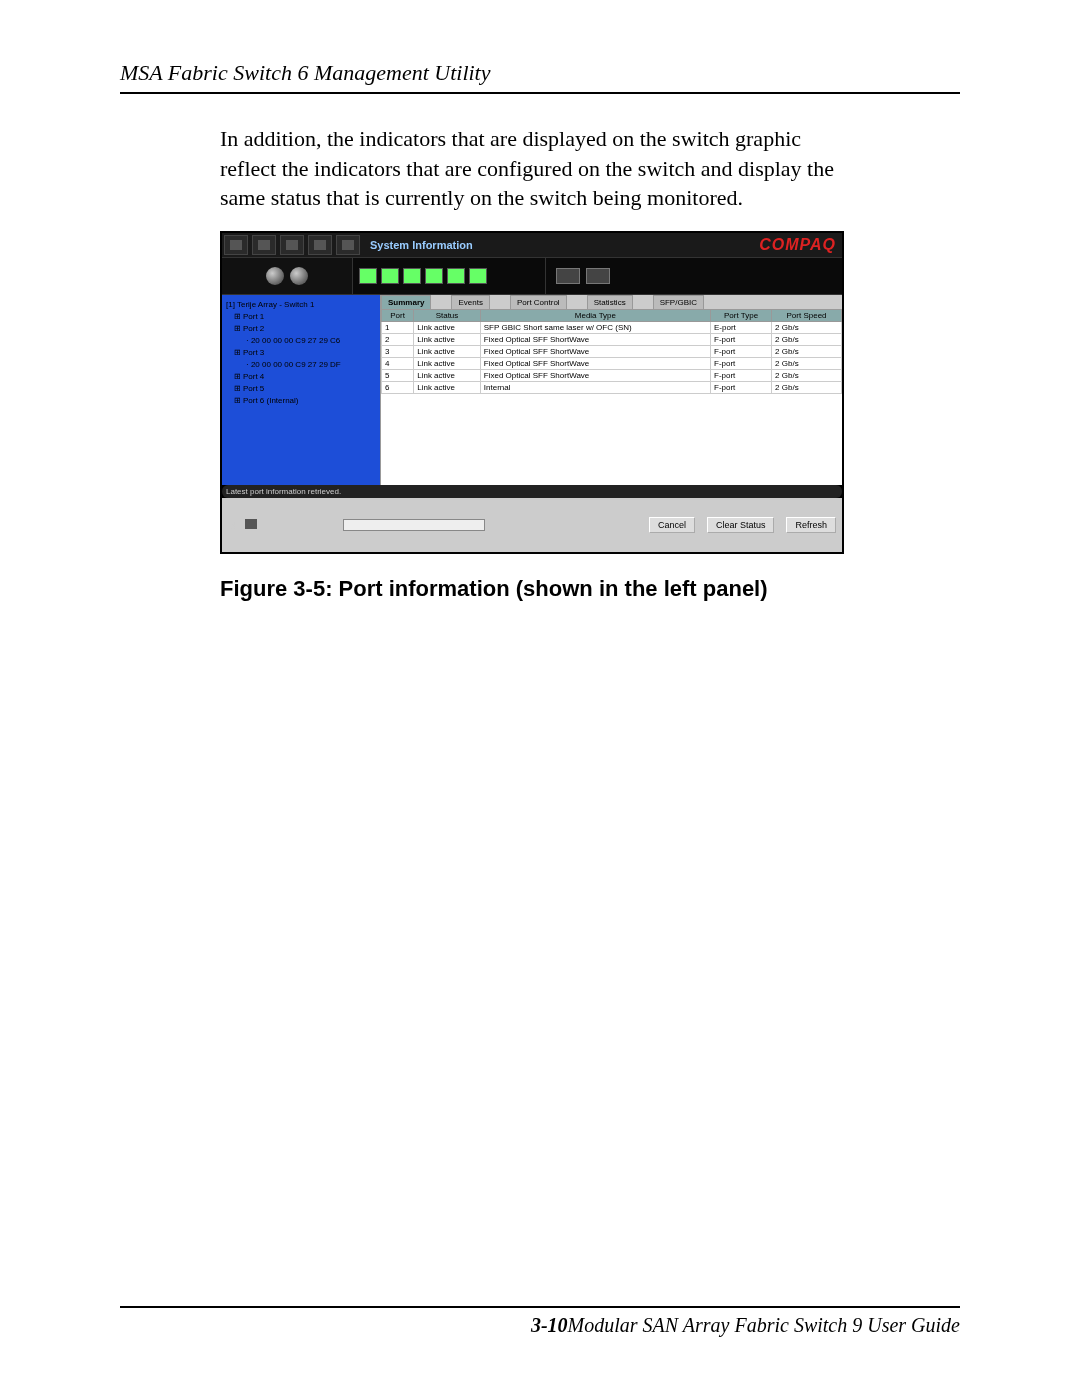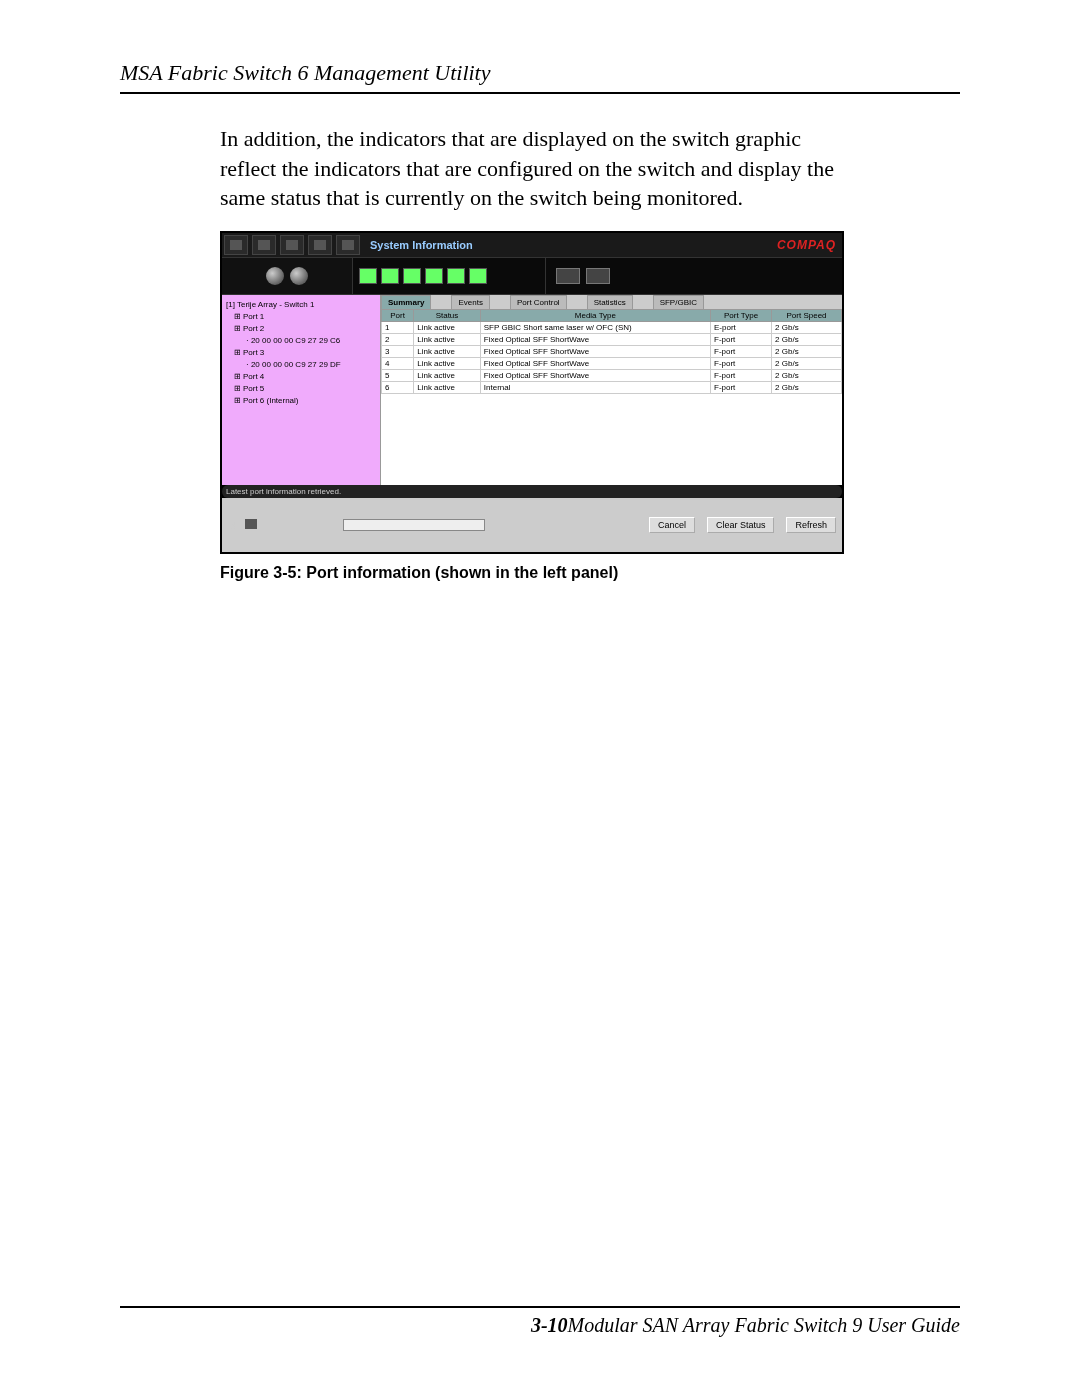--- a/index.html
+++ b/index.html
@@ -5,48 +5,48 @@
   html,body{margin:0;padding:0;background:#fff;font-family:"Times New Roman",serif;color:#000;}
   .page{width:1080px;height:1397px;margin:0 auto;position:relative;box-sizing:border-box;padding:60px 120px 60px 120px;}
   .running-head{font-style:italic;font-size:22px;margin-bottom:6px;}
   .rule{border:0;border-top:2px solid #000;margin:0 0 30px 0;}
   .body-text{font-size:22px;line-height:1.35;margin:0 0 18px 0;max-width:620px;margin-left:100px;}
   .figure{margin-left:100px;width:620px;}
   .app{width:620px;border:2px solid #000;background:#000;font-family:Tahoma,Arial,sans-serif;font-size:9px;color:#ccc;}
   .titlebar{display:flex;align-items:center;height:24px;background:#1a1a1a;}
   .titlebar .tb-btn{width:22px;height:18px;margin:0 2px;background:#2a2a2a;border:1px solid #444;display:flex;align-items:center;justify-content:center;}
   .titlebar .sysinfo{color:#9cf;font-weight:bold;font-size:11px;margin-left:8px;}
-  .titlebar .brand{margin-left:auto;margin-right:6px;color:#d22;font-style:italic;font-weight:bold;font-size:12px;letter-spacing:1px;}
+  .titlebar .brand{margin-left:auto;margin-right:6px;color:#d22;font-style:italic;font-weight:bold;font-size:16px;letter-spacing:1px;}
   .devicebar{display:flex;height:36px;background:#0a0a0a;border-top:1px solid #333;border-bottom:1px solid #333;}
   .dev-left{width:130px;background:#111;display:flex;align-items:center;justify-content:center;gap:6px;}
   .knob{width:18px;height:18px;border-radius:50%;background:radial-gradient(circle at 35% 35%,#ccc,#333);}
   .dev-mid{flex:0 0 180px;display:flex;align-items:center;gap:4px;padding:0 6px;border-left:1px solid #333;border-right:1px solid #333;}
   .port{width:16px;height:14px;background:#2b3a2b;border:1px solid #555;}
   .port.on{background:#6f6;}
   .dev-right{flex:1;display:flex;align-items:center;gap:6px;padding-left:10px;}
   .cart{width:22px;height:14px;background:#444;border:1px solid #777;}
   .work{display:flex;height:190px;background:#ddd;color:#000;}
-  .tree{width:150px;background:#f0abfc;border-right:1px solid #999;padding:4px;overflow:hidden;font-size:8px;line-height:12px;}
+  .tree{width:150px;background:#1d4ed8;border-right:1px solid #999;padding:4px;overflow:hidden;font-size:8px;line-height:12px;}
   .tree .node{white-space:nowrap;}
   .tree .lvl1{padding-left:8px;}
   .tree .lvl2{padding-left:20px;}
   .tabs-area{flex:1;display:flex;flex-direction:column;}
   .tabs{display:flex;background:#ccc;font-size:8px;gap:20px;}
   .tab{padding:2px 6px;border:1px solid #999;border-bottom:none;background:#bbb;}
   .tab.active{background:#8aa;color:#000;font-weight:bold;}
   .grid{flex:1;background:#fff;overflow:hidden;}
   table.data{width:100%;border-collapse:collapse;font-size:8px;}
   table.data th{background:#8aa;border:1px solid #999;padding:1px 3px;font-weight:normal;}
   table.data td{border:1px solid #ccc;padding:1px 3px;}
   .statusrow{background:#222;color:#ccc;font-size:8px;padding:2px 4px;border-radius:6px;}
   .footerbar{display:flex;align-items:center;height:22px;background:#ccc;padding:16px 6px;gap:6px;}
   .footerbar .prog{flex:0 0 140px;height:10px;border:1px solid #888;margin-left:80px;background:#eee;}
   .footerbar .btn{margin-left:6px;height:16px;padding:0 8px;font-size:9px;background:#ddd;border:1px outset #fff;}
   .footerbar .spacer{flex:1;}
-  .caption{font-family:Arial,Helvetica,sans-serif;font-weight:bold;font-size:16px;margin-top:10px;}
+  .caption{font-family:Arial,Helvetica,sans-serif;font-weight:bold;font-size:22px;margin-top:22px;}
   .page-footer{position:absolute;left:120px;right:120px;bottom:60px;display:flex;justify-content:flex-end;border-top:2px solid #000;padding-top:6px;font-style:italic;font-size:20px;}
   .page-footer .pn{font-weight:bold;}
   .bar-icon{display:inline-block;width:12px;height:10px;background:#555;}
 </style>
 </head>
 <body>
 
 <div class="page">
   <div class="running-head">MSA Fabric Switch 6 Management Utility</div>
   <hr class="rule">

